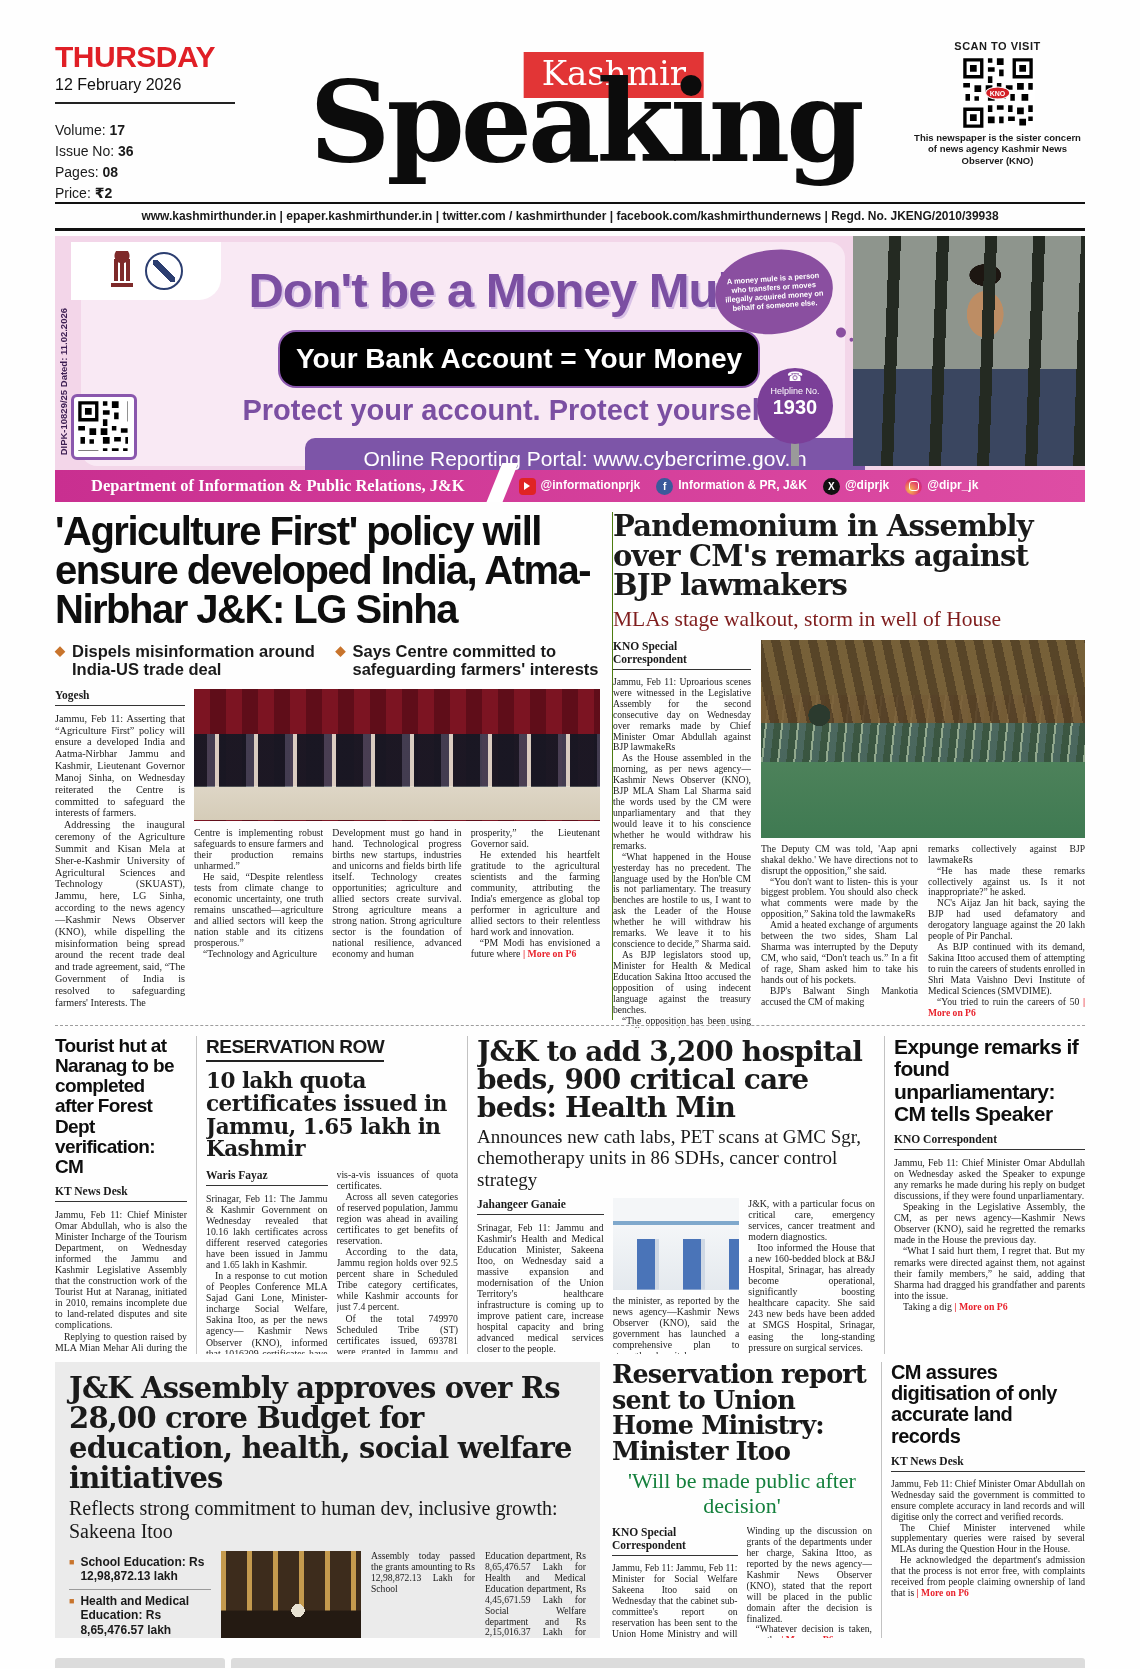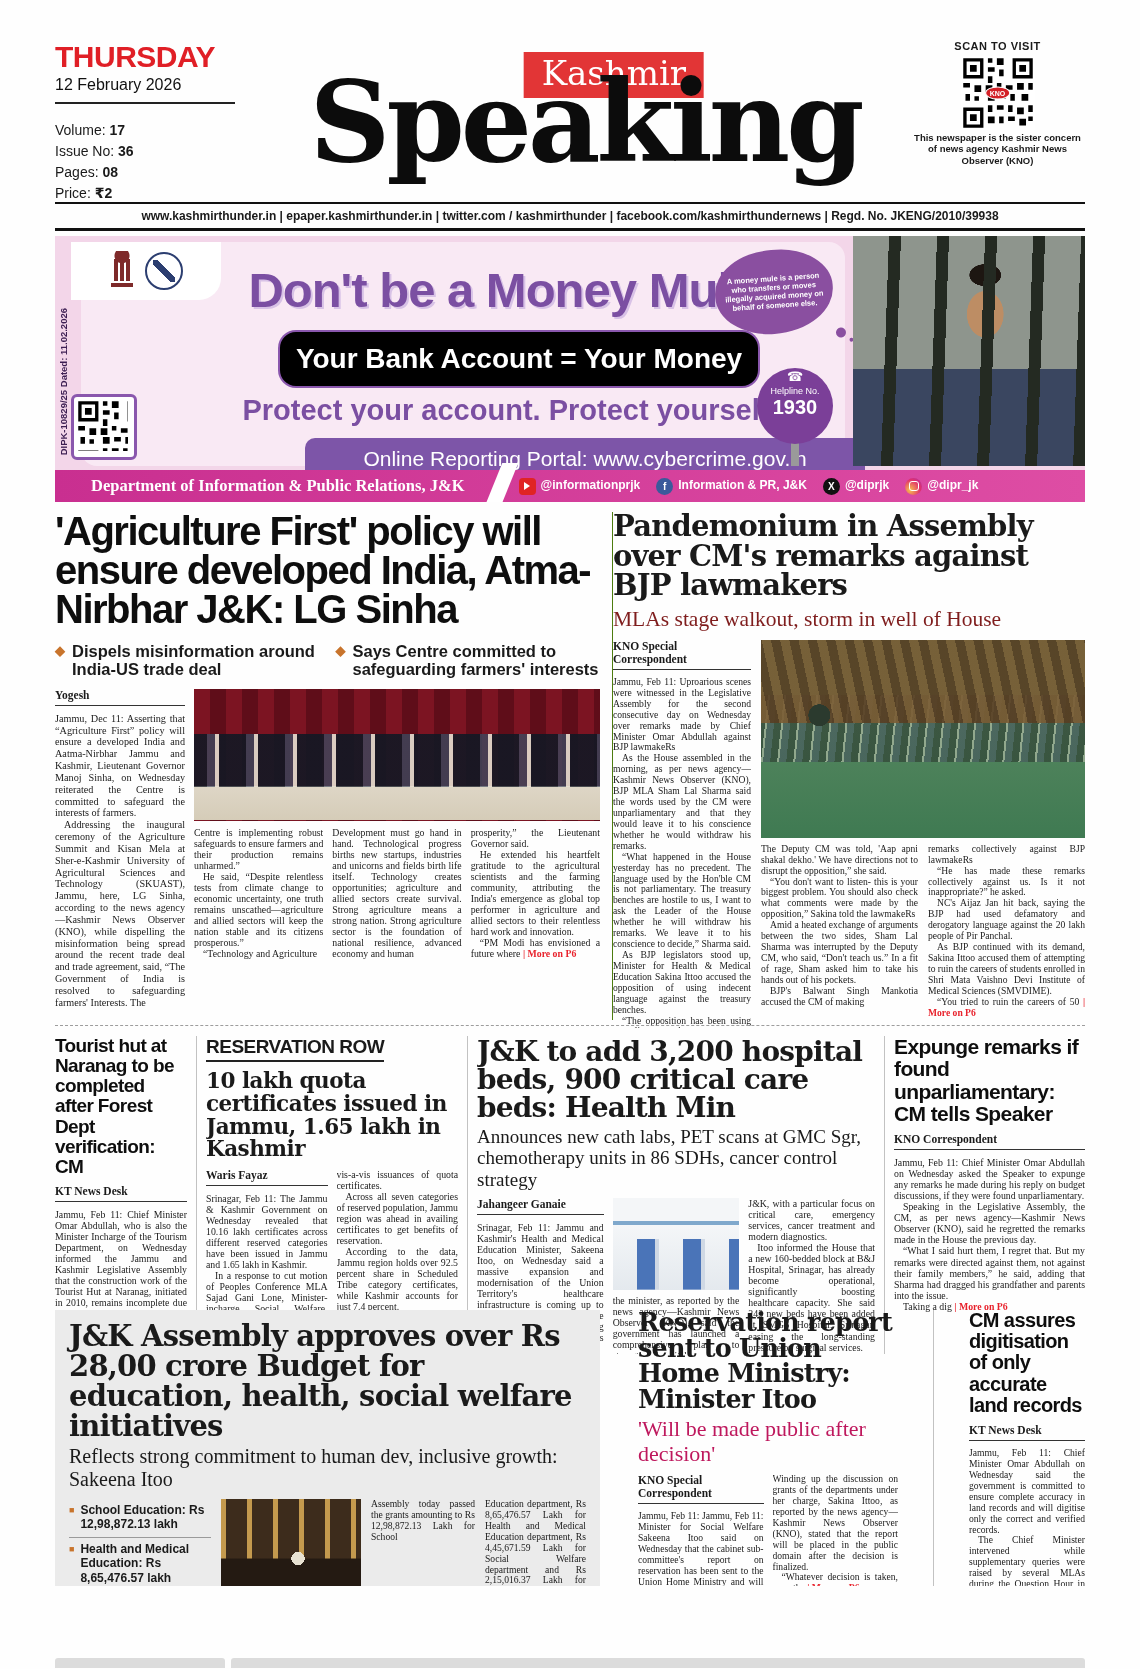--- a/index.html
+++ b/index.html
@@ -149,39 +149,39 @@
   .sub-health{font-size:19px;line-height:1.12;margin:0 0 8px;}
   .cols3h{display:flex;gap:9px;overflow:hidden;height:196px;}
   .cols3h .col{flex:1;}
   .photo-hosp{height:92px;margin-bottom:5px;background:
       linear-gradient(#7fa8cc,#7fa8cc) no-repeat 0 26%/100% 4px,
       repeating-linear-gradient(90deg,transparent 0 24px,#4a74b8 24px 42px,#cfd8e4 42px 46px) no-repeat 0 100%/100% 55%,
       linear-gradient(180deg,#f4f6f8 0 30%,#e4e9ee 100%);}
   .sec-expunge{flex:1;overflow:hidden;}
 
   
-  .botrow{position:absolute;top:1270px;left:0;width:1030px;height:276px;display:flex;font-size:9.6px;line-height:1.14;gap:26px;}
+  .botrow{position:absolute;top:1322px;left:0;width:1030px;height:276px;display:flex;font-size:9.6px;line-height:1.14;}
   .budget-box{width:545px;flex:none;background:#ebebeb;padding:10px 14px;box-sizing:border-box;overflow:hidden;}
   .h-budget{font-family:"DejaVu Serif",serif;font-weight:bold;font-size:29px;line-height:1.03;letter-spacing:-0.8px;margin:2px 0 4px;}
   .sub-budget{font-size:20px;margin:0 0 8px;}
   .budget-grid{display:flex;gap:10px;}
   .b-items{width:142px;flex:none;}
   .b-item{display:flex;gap:6px;border-bottom:1px solid #9a9a9a;padding:4px 0 5px;
           font-family:"Liberation Sans",sans-serif;font-weight:bold;font-size:12px;line-height:1.2;}
   .sq{color:#c8742c;font-size:9px;line-height:1.6;}
   .b-photo-wrap{width:140px;flex:none;}
   .photo-budget{height:96px;background:
       radial-gradient(circle 12px at 55% 62%,#e8e2d2 0 55%,transparent 56%),
       repeating-linear-gradient(90deg,#c49a4e 0 5px,#3d2c1c 5px 26px) no-repeat 0 0/100% 62%,
       linear-gradient(#241a12,#241a12);}
   .b-mid{width:104px;flex:none;}
   .b-right{flex:1;}
   .res-sec{width:260px;flex:none;margin-left:12px;overflow:hidden;}
   .h-res{font-family:"DejaVu Serif",serif;font-weight:bold;font-size:25.5px;line-height:1.0;letter-spacing:-0.8px;margin:0 0 4px;}
-  .sub-res{font-size:22px;margin:0 0 8px;color:#be185d;}
+  .sub-res{font-size:22px;margin:0 0 8px;color:#15803d;text-align:center;}
   .land-sec{flex:1;overflow:hidden;}
 
   .nextpage{position:absolute;top:1612px;left:0;width:1030px;height:16px;display:flex;gap:6px;}
   .np{background:#dcdcdc;border-radius:3px 3px 0 0;height:10px;margin-top:6px;}
   .np1{width:170px;}
   .np2{flex:1;}
 </style>
 </head>
 <body>
 
@@ -277,21 +277,21 @@
             </div>
         <div class="bullet">
               <span class="dia">◆</span>
               <span>Says Centre committed to safeguarding farmers' interests</span>
             </div>
       </div>
       <div class="agri-body">
         <div class="agri-c1 col">
           <span class="byline">Yogesh</span>
           <div class="body">
-                <p>Jammu, Dec 11: Asserting that “Agriculture First” policy will ensure a developed India and Aatma-Nirbhar Jammu and Kashmir, Lieutenant Governor Manoj Sinha, on Wednesday reiterated the Centre is committed to safeguard the interests of farmers.</p>
+                <p>Jammu, Feb 11: Asserting that “Agriculture First” policy will ensure a developed India and Aatma-Nirbhar Jammu and Kashmir, Lieutenant Governor Manoj Sinha, on Wednesday reiterated the Centre is committed to safeguard the interests of farmers.</p>
                 <p>Addressing the inaugural ceremony of the Agriculture Summit and Kisan Mela at Sher-e-Kashmir University of Agricultural Sciences and Technology (SKUAST), Jammu, here, LG Sinha, according to the news agency—Kashmir News Observer (KNO), while dispelling the misinformation being spread around the recent trade deal and trade agreement, said, “The Government of India is resolved to safeguarding farmers' Interests. The</p>
               </div>
         </div>
         <div class="agri-right">
           <div class="photo-agri"></div>
           <div class="agri-cols">
             <div class="col body">
                   <p>Centre is implementing robust safeguards to ensure farmers and their production remains unharmed.”</p>
                   <p>He said, “Despite relentless tests from climate change to economic uncertainty, one truth remains unscathed—agriculture and allied sectors will keep the nation stable and its citizens prosperous.”</p>
                   <p>“Technology and Agriculture</p>

